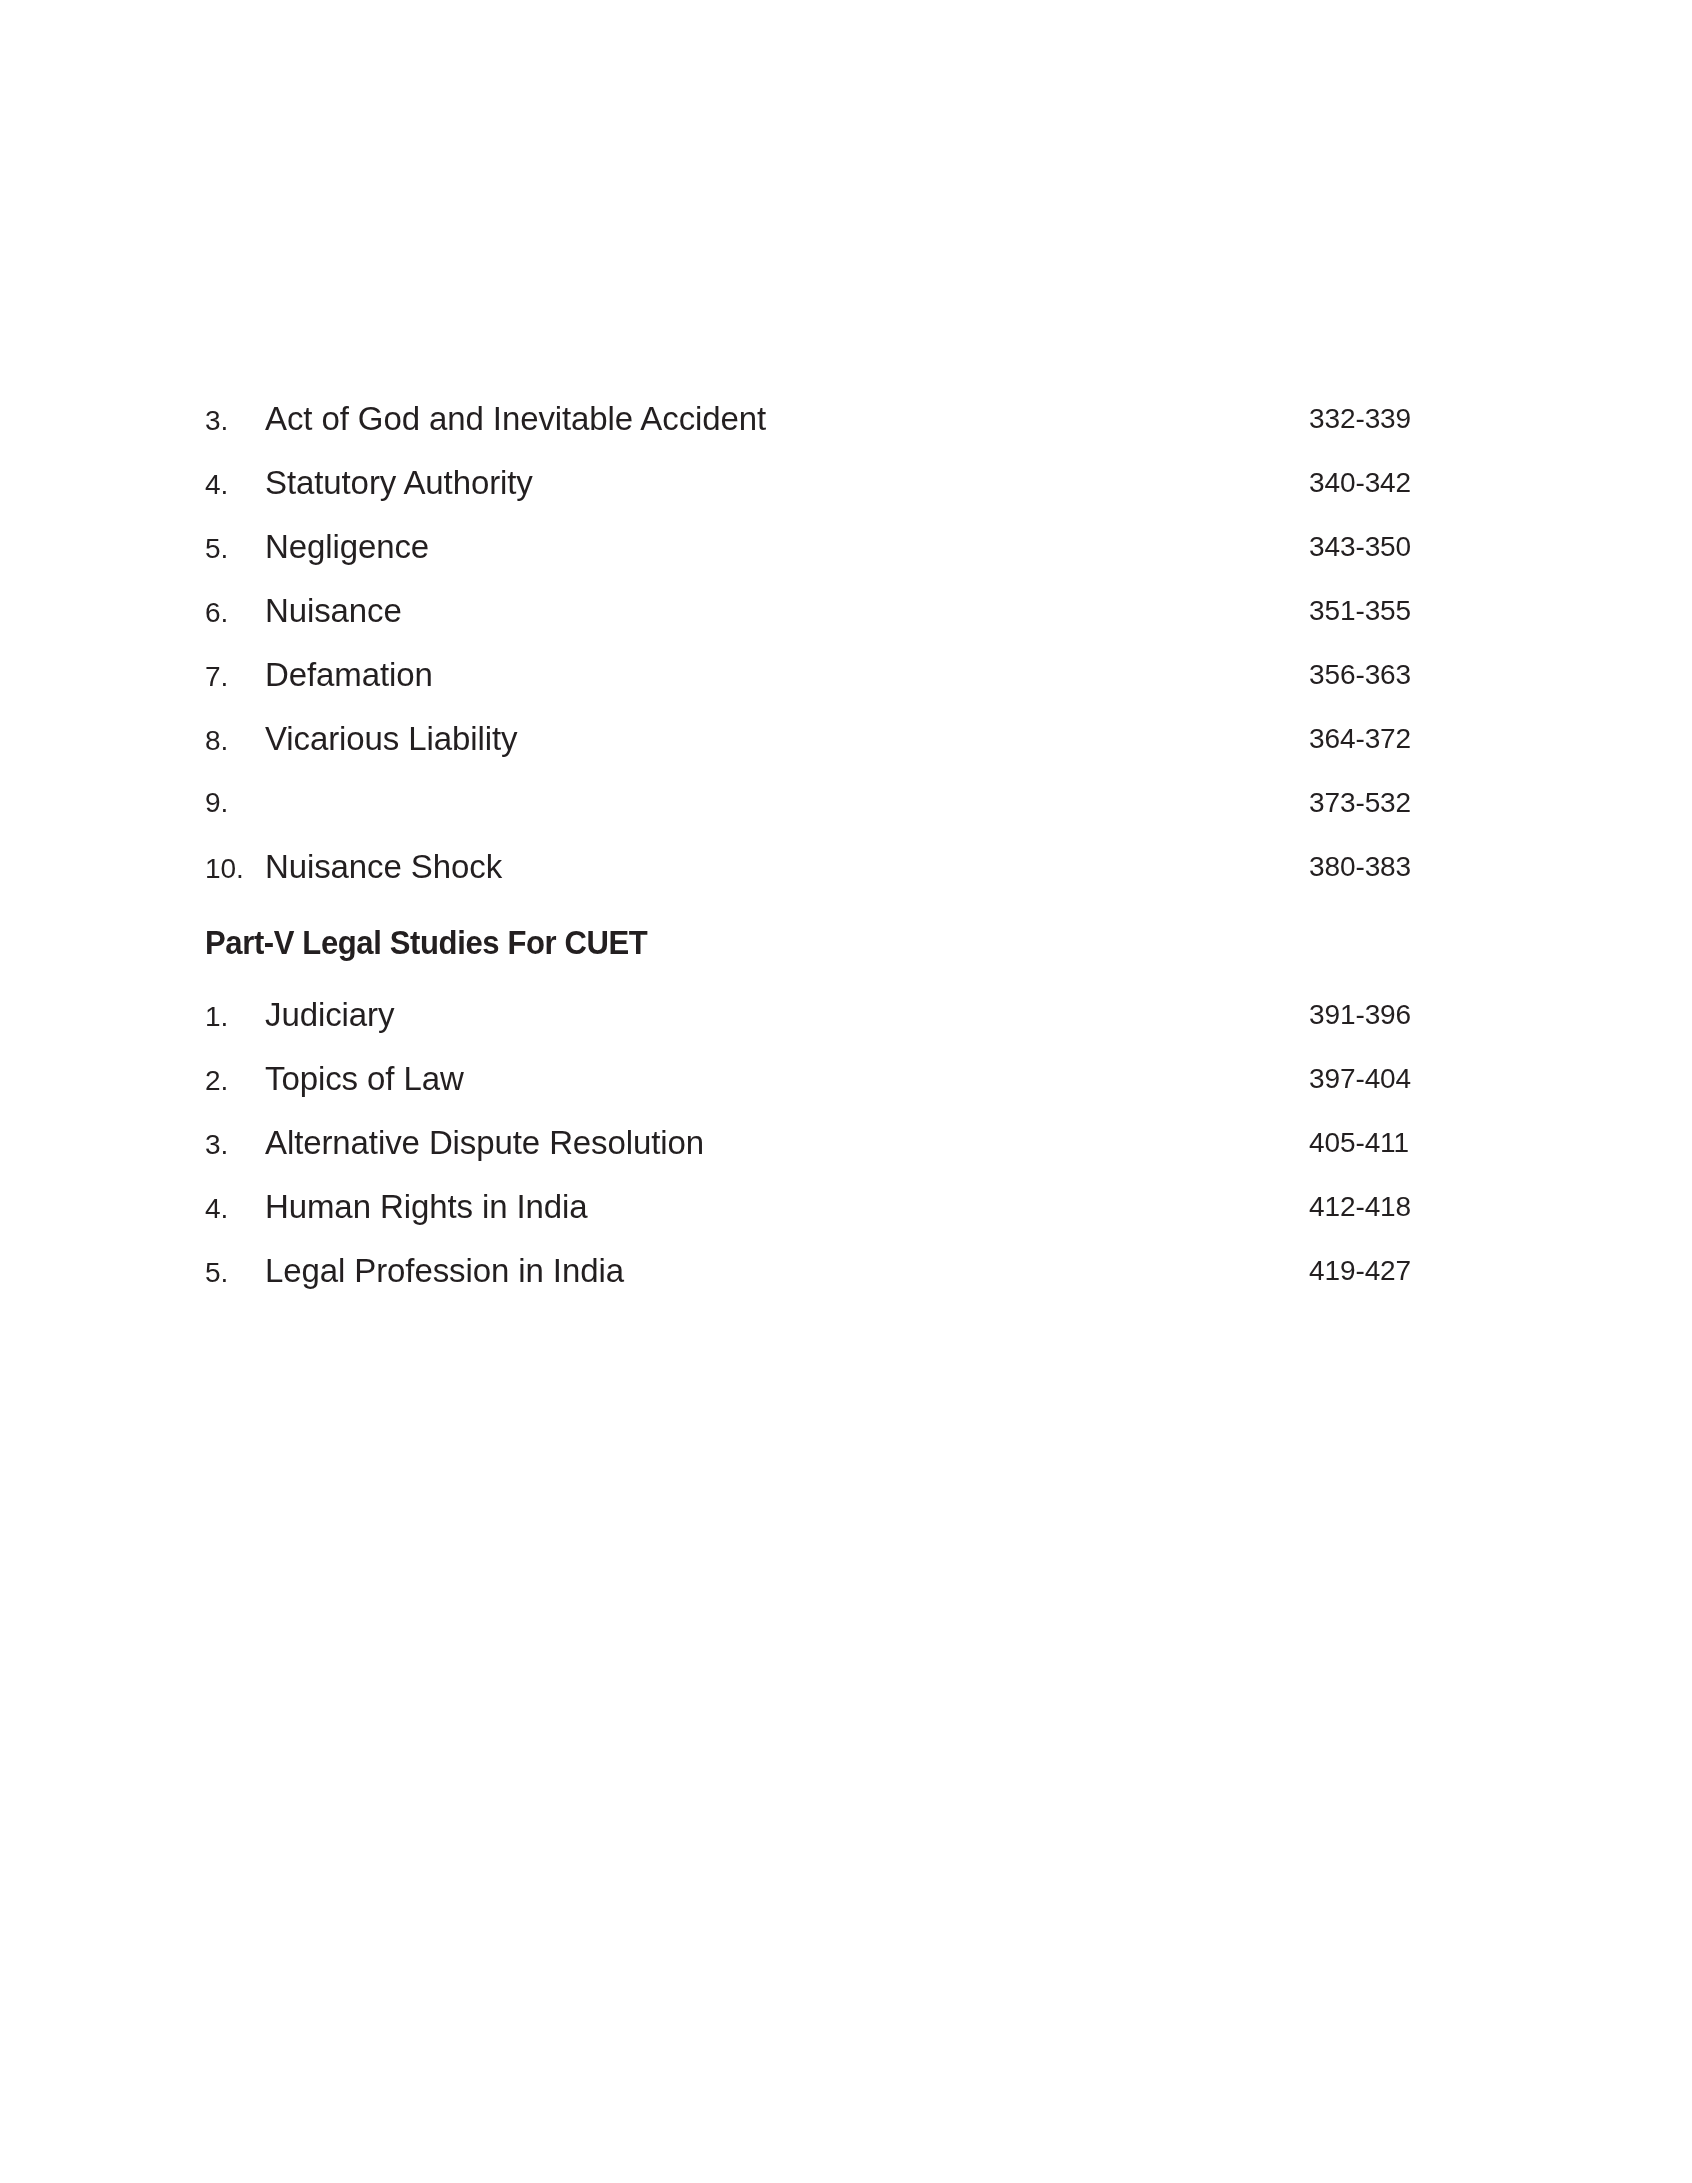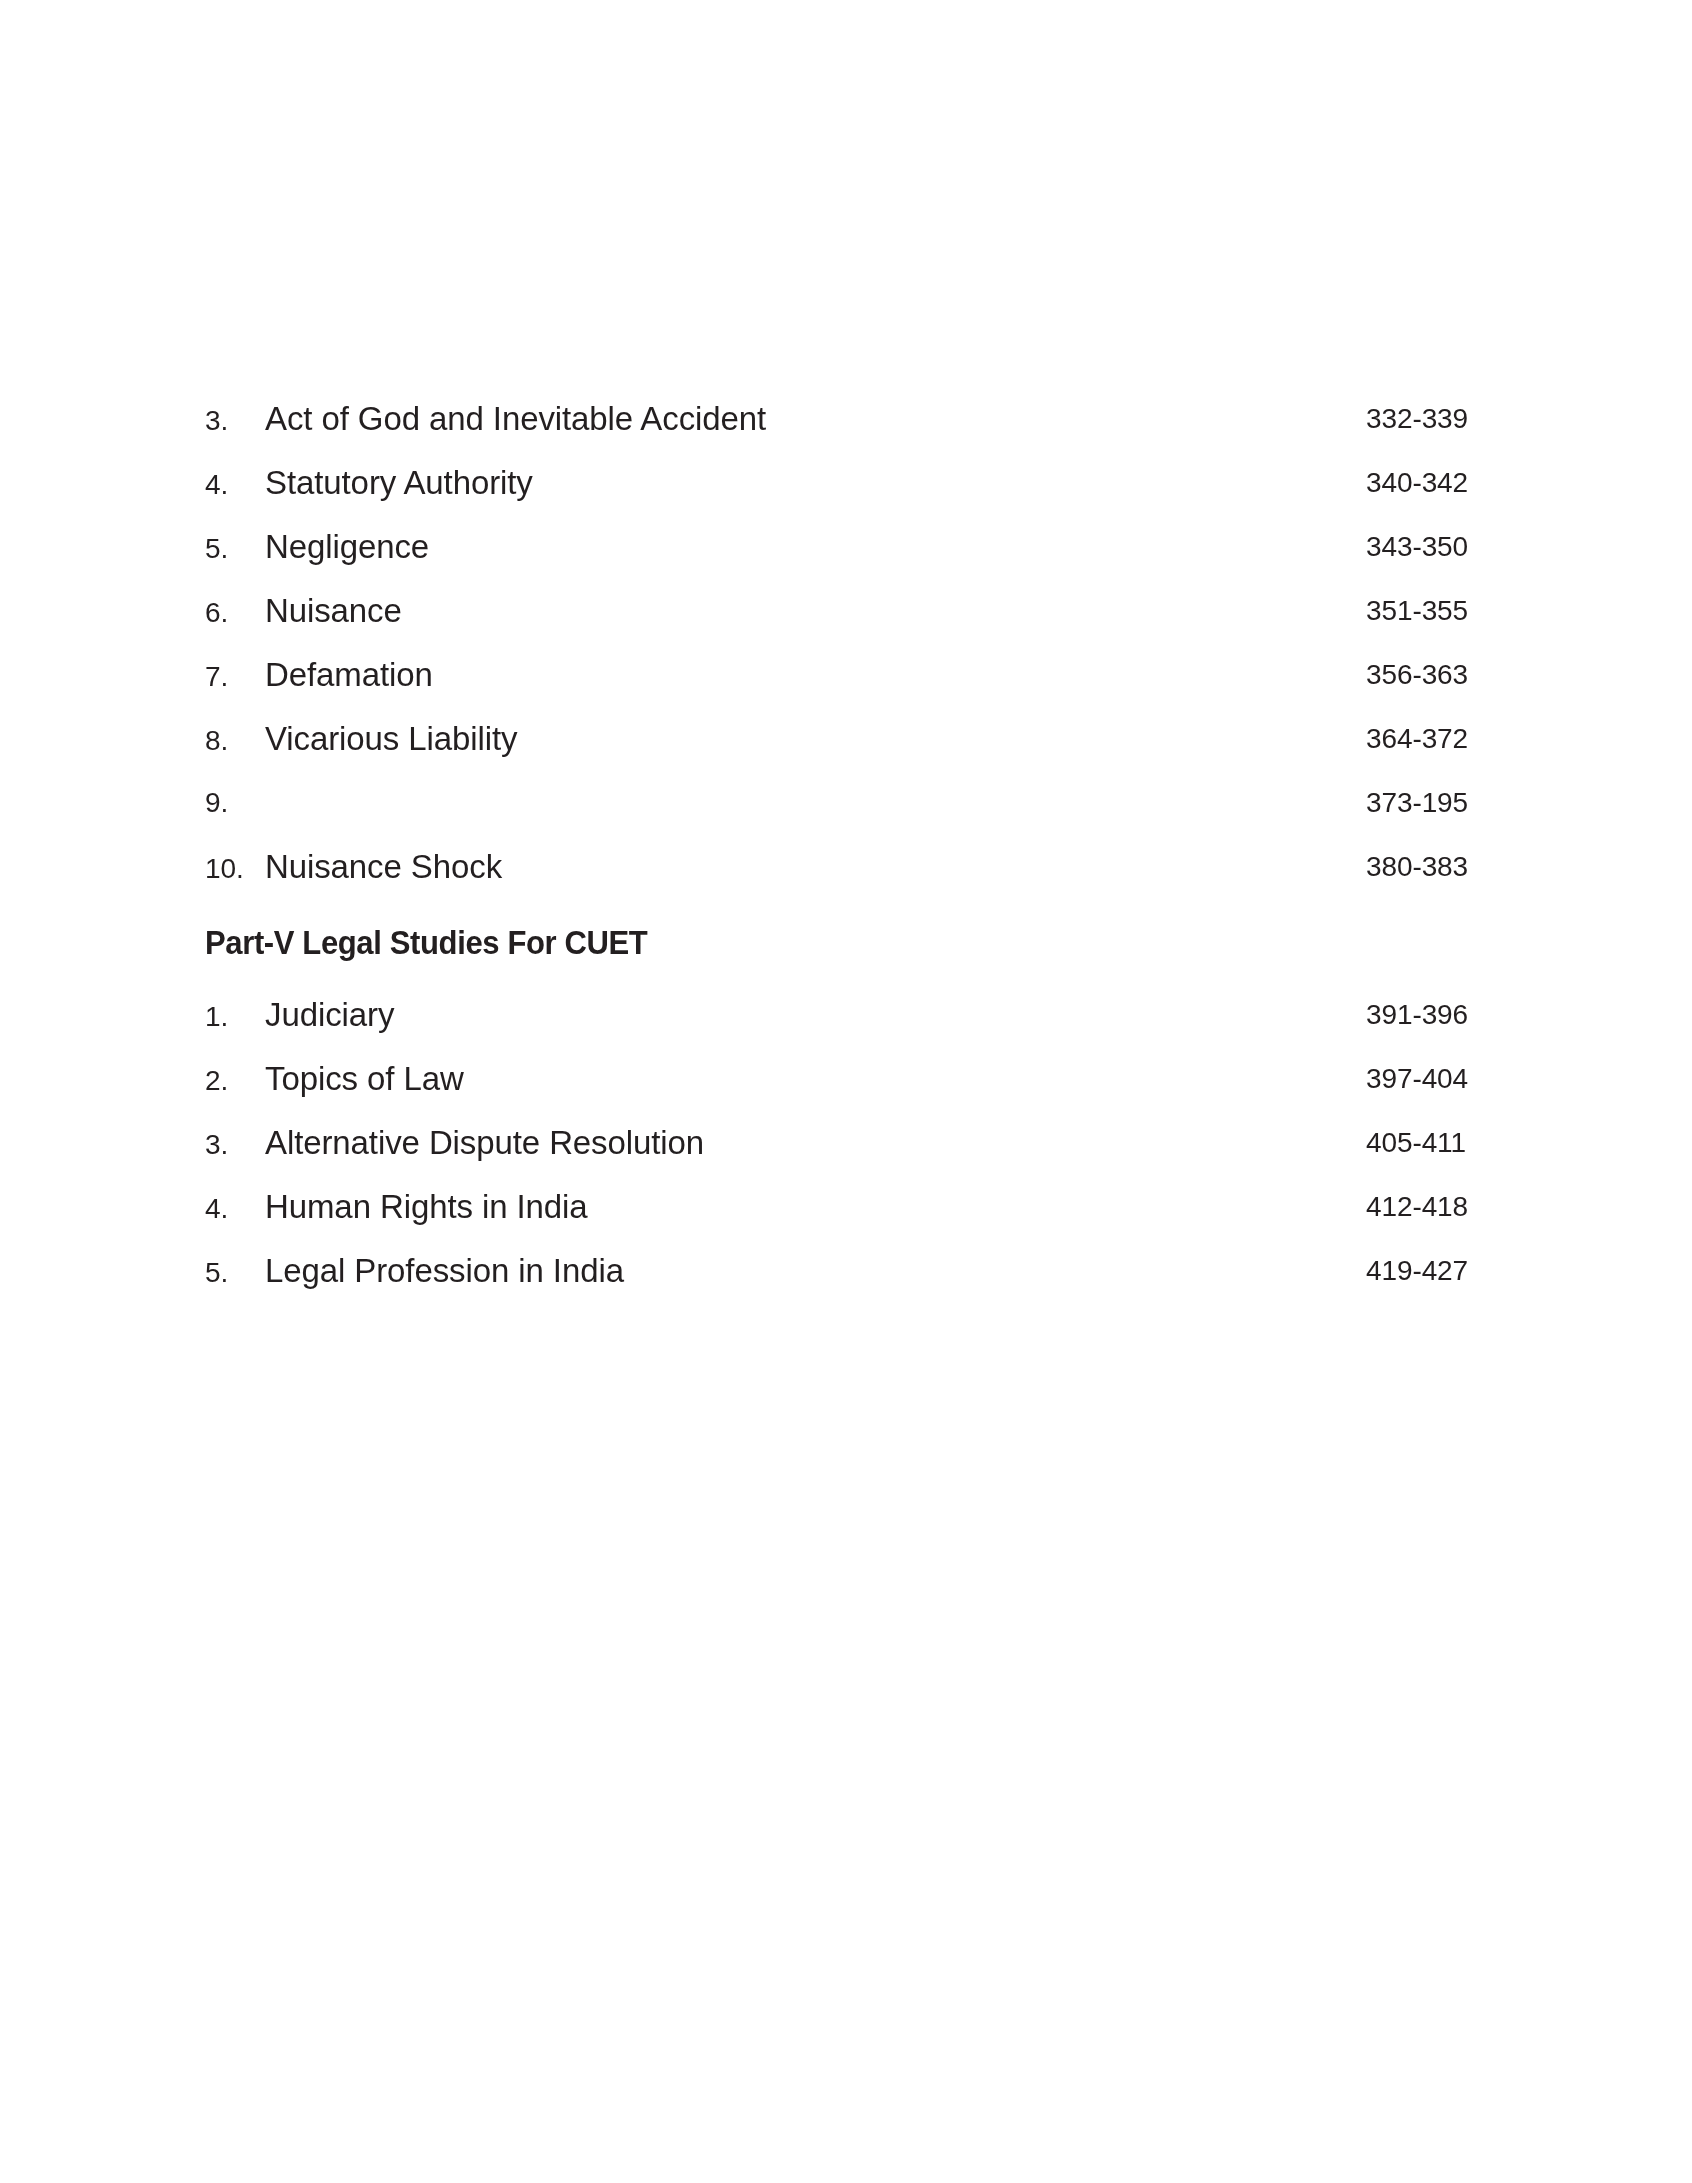--- a/index.html
+++ b/index.html
@@ -56,21 +56,21 @@
   .row-title {
     flex: 0 0 auto;
     font-size: 33px;
     font-weight: 400;
     letter-spacing: -0.1px;
     color: #231f20;
   }
 
   .row-pages {
     position: absolute;
-    left: 1161px;           
+    left: 1104px;           
     font-size: 28px;
     font-weight: 400;
     letter-spacing: -0.1px;
     color: #231f20;
   }
 
   .toc-row-inner {
     position: relative;
     display: flex;
     align-items: baseline;
@@ -138,21 +138,21 @@
         <div class="toc-row">
           <div class="toc-row-inner">
             <span class="row-num">8.</span>
             <span class="row-title">Vicarious Liability</span>
             <span class="row-pages">364-372</span>
           </div>
         </div>
         <div class="toc-row">
           <div class="toc-row-inner">
             <span class="row-num">9.</span>
-            <span class="row-pages">373-195</span>
+            <span class="row-pages">373-532</span>
           </div>
         </div>
         <div class="toc-row">
           <div class="toc-row-inner">
             <span class="row-num">10.</span>
             <span class="row-title">Nuisance Shock</span>
             <span class="row-pages">380-383</span>
           </div>
         </div>
       </div>

